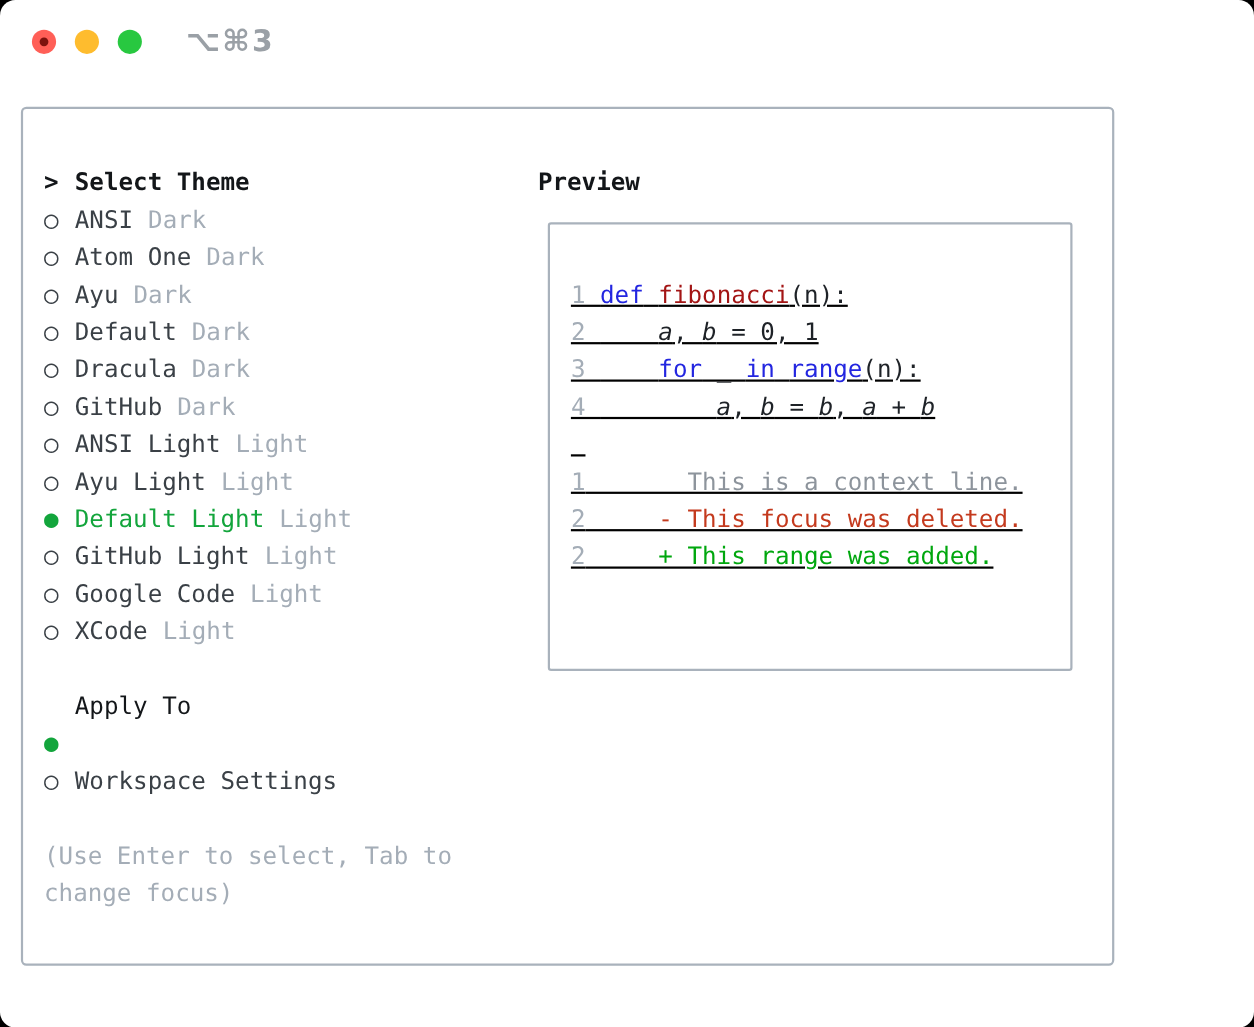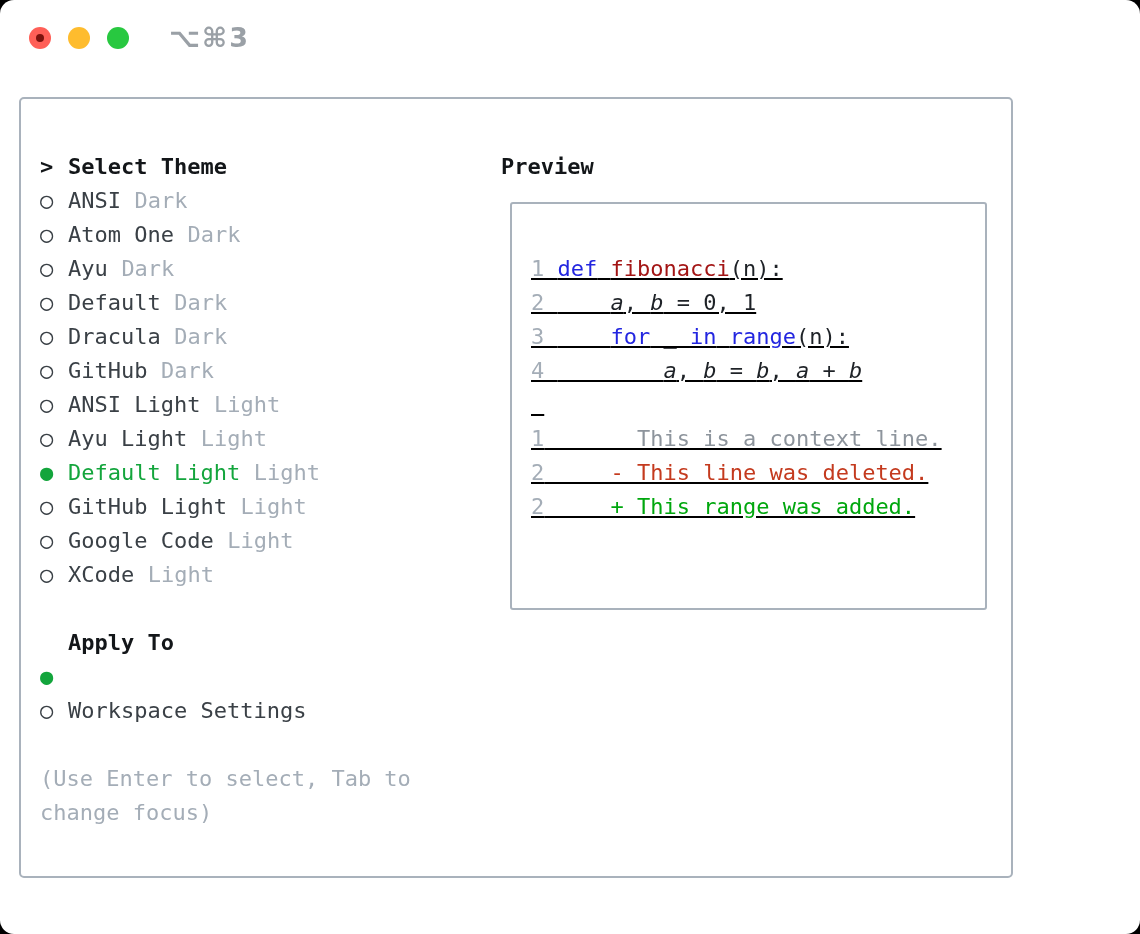--- a/index.html
+++ b/index.html
@@ -38,27 +38,27 @@
     border:2px solid var(--border);border-radius:5px;background:#fff;
   }
   .left-col{position:absolute;left:19px;top:51px;width:440px;}
   .row{display:flex;height:34px;line-height:34px;font-size:22px;color:var(--name);}
   .bullet{width:28px;flex:none;color:var(--name);}
   .row.header{color:var(--ink);font-weight:bold;}
   .row.header .bullet{color:var(--ink);font-weight:bold;}
   .variant{color:var(--muted);margin-left:0.62em;}
   .row.selected .bullet,.row.selected .name,.row.selected .label{color:var(--green);}
   .apply-block{margin-top:34px;}
-  .apply-header{color:var(--ink);font-weight:bold;}
+  .apply-header{color:var(--ink);font-weight:normal;}
   .help{
     margin-top:34px;width:405px;
     font-size:22px;line-height:34px;color:var(--muted);
   }
   
-  .right-col{position:absolute;left:480px;top:51px;width:500px;}
+  .right-col{position:absolute;left:468px;top:51px;width:500px;}
   .preview-title{
     height:34px;line-height:34px;font-size:22px;font-weight:bold;color:var(--ink);
   }
   .preview-box{
     margin-left:9px;margin-top:18px;width:477px;height:408px;
     border:2px solid var(--border);border-radius:3px;background:#fff;
     box-sizing:border-box;
     padding:48px 0 0 19px;overflow:hidden;
   }
   .code-line{height:34px;line-height:34px;font-size:22px;white-space:pre;text-decoration:underline;}
@@ -177,19 +177,19 @@
 
     <div class="right-col">
       <div class="preview-title">Preview</div>
       <div class="preview-box" id="preview-box">
           <div class="code-line"><span class="seg-num">1 </span><span class="seg-kw">def</span><span class="seg-plain"> </span><span class="seg-fn">fibonacci</span><span class="seg-plain">(n):</span></div>
           <div class="code-line"><span class="seg-num">2 </span><span class="seg-plain">    </span><span class="seg-var">a</span><span class="seg-plain">, </span><span class="seg-var">b</span><span class="seg-plain"> = 0, 1</span></div>
           <div class="code-line"><span class="seg-num">3 </span><span class="seg-plain">    </span><span class="seg-kw">for</span><span class="seg-plain"> _ </span><span class="seg-kw">in</span><span class="seg-plain"> </span><span class="seg-kw">range</span><span class="seg-plain">(n):</span></div>
           <div class="code-line"><span class="seg-num">4 </span><span class="seg-plain">        </span><span class="seg-var">a</span><span class="seg-plain">, </span><span class="seg-var">b</span><span class="seg-plain"> = </span><span class="seg-var">b</span><span class="seg-plain">, </span><span class="seg-var">a</span><span class="seg-plain"> + </span><span class="seg-var">b</span></div>
           <div class="code-line">&nbsp;</div>
           <div class="code-line"><span class="seg-num">1</span><span class="seg-ctx">       This is a context line.</span></div>
-          <div class="code-line"><span class="seg-num">2</span><span class="seg-del">     - This line was deleted.</span></div>
+          <div class="code-line"><span class="seg-num">2</span><span class="seg-del">     - This focus was deleted.</span></div>
           <div class="code-line"><span class="seg-num">2</span><span class="seg-add">     + This range was added.</span></div>
         </div>
     </div>
 
   </div>
 </div>
 
 </body></html>

